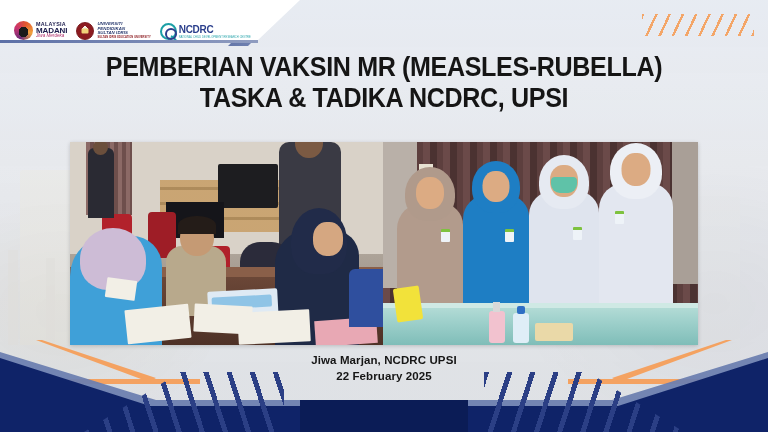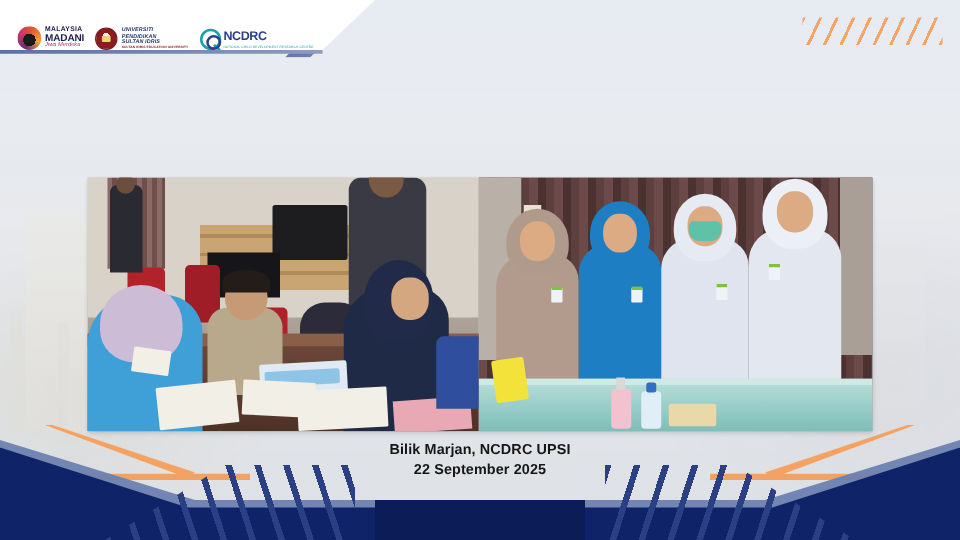--- a/index.html
+++ b/index.html
@@ -327,20 +327,26 @@
     <div class="logo logo-ncdrc">
       <div class="nc-mark"></div>
       <div>
         <div class="nc-txt">NCDRC</div>
         <div class="nc-sub">NATIONAL CHILD DEVELOPMENT RESEARCH CENTRE</div>
       </div>
     </div>
 
   </div>
 
+  <div class="title-wrap">
+    <h1>
+      <span>PEMBERIAN VAKSIN MR (MEASLES-RUBELLA)</span>
+      <span>TASKA &amp; TADIKA NCDRC, UPSI</span>
+    </h1>
+  </div>
 
   <div class="photos">
 
     <div class="photo photo-left">
       <div class="pl-bg"></div>
       <div class="pl-wall"></div>
       <div class="pl-curtain"></div>
       <div class="pl-shelf"></div>
       <div class="pl-tv"></div>
       <div class="pl-tv2"></div>
@@ -401,22 +407,22 @@
       <div class="pr-table"></div>
       <div class="pr-yellow"></div>
       <div class="pr-san"></div>
       <div class="pr-bottle"></div>
       <div class="pr-tray"></div>
     </div>
 
   </div>
 
   <div class="caption">
-    <div>Bilik Marjan, NCDRC UPSI</div>
-    <div>22 September 2025</div>
+    <div>Jiwa Marjan, NCDRC UPSI</div>
+    <div>22 February 2025</div>
   </div>
 
   <div class="orule orule-l"></div>
   <div class="orule orule-r"></div>
   <div class="odiag-l"></div>
   <div class="odiag-r"></div>
 
   <div class="bottom-bar">
     <div class="bb-light"></div>
     <div class="bb-fill"></div>

